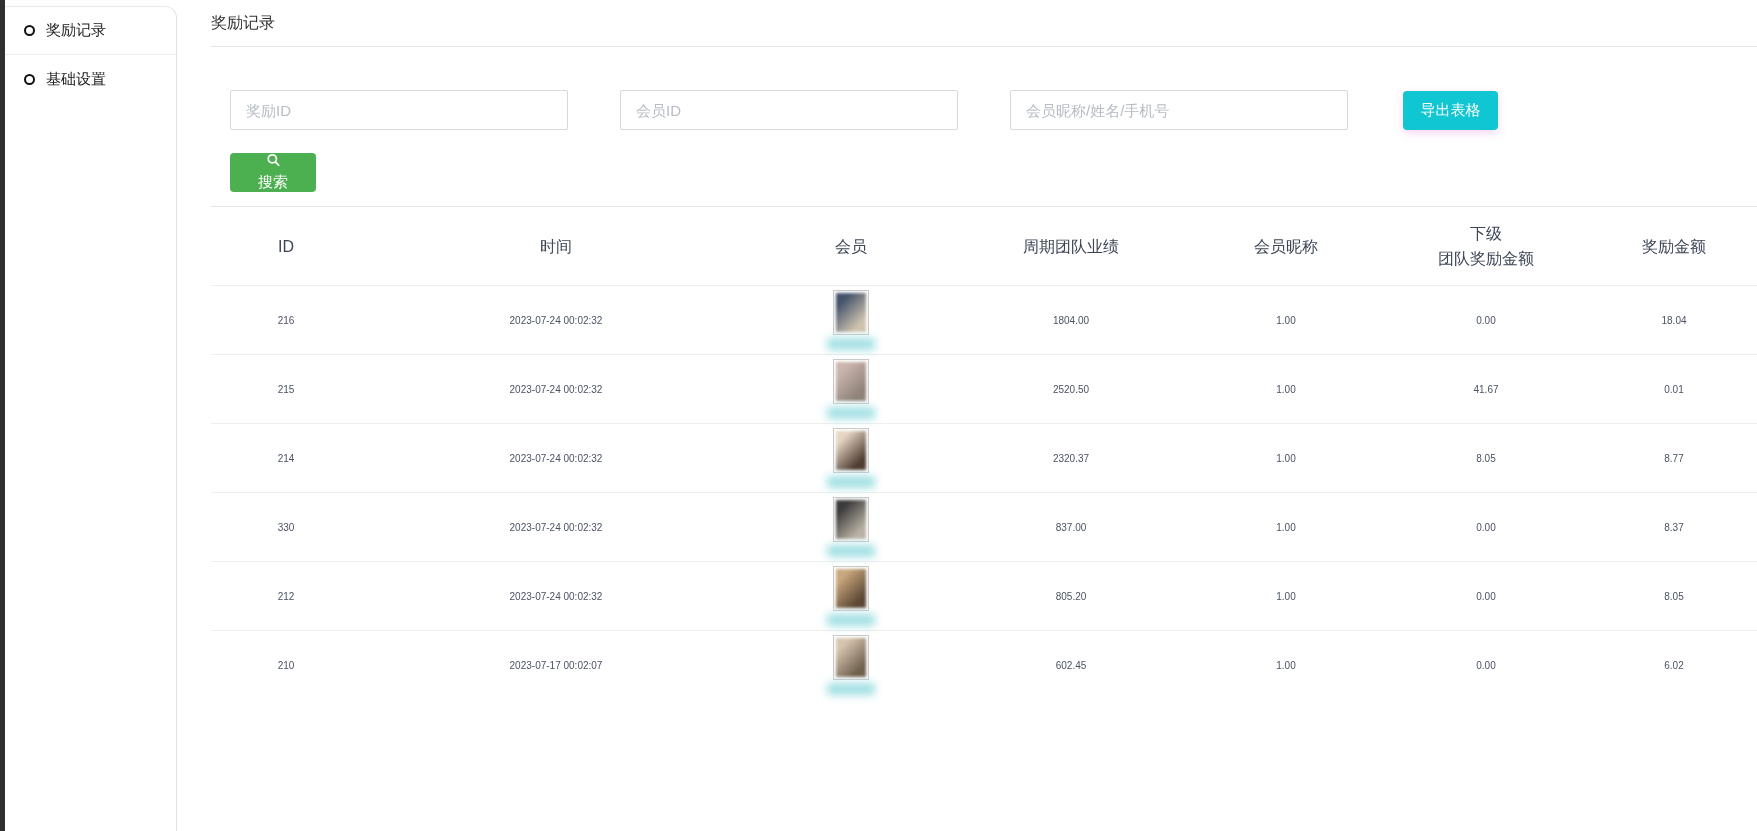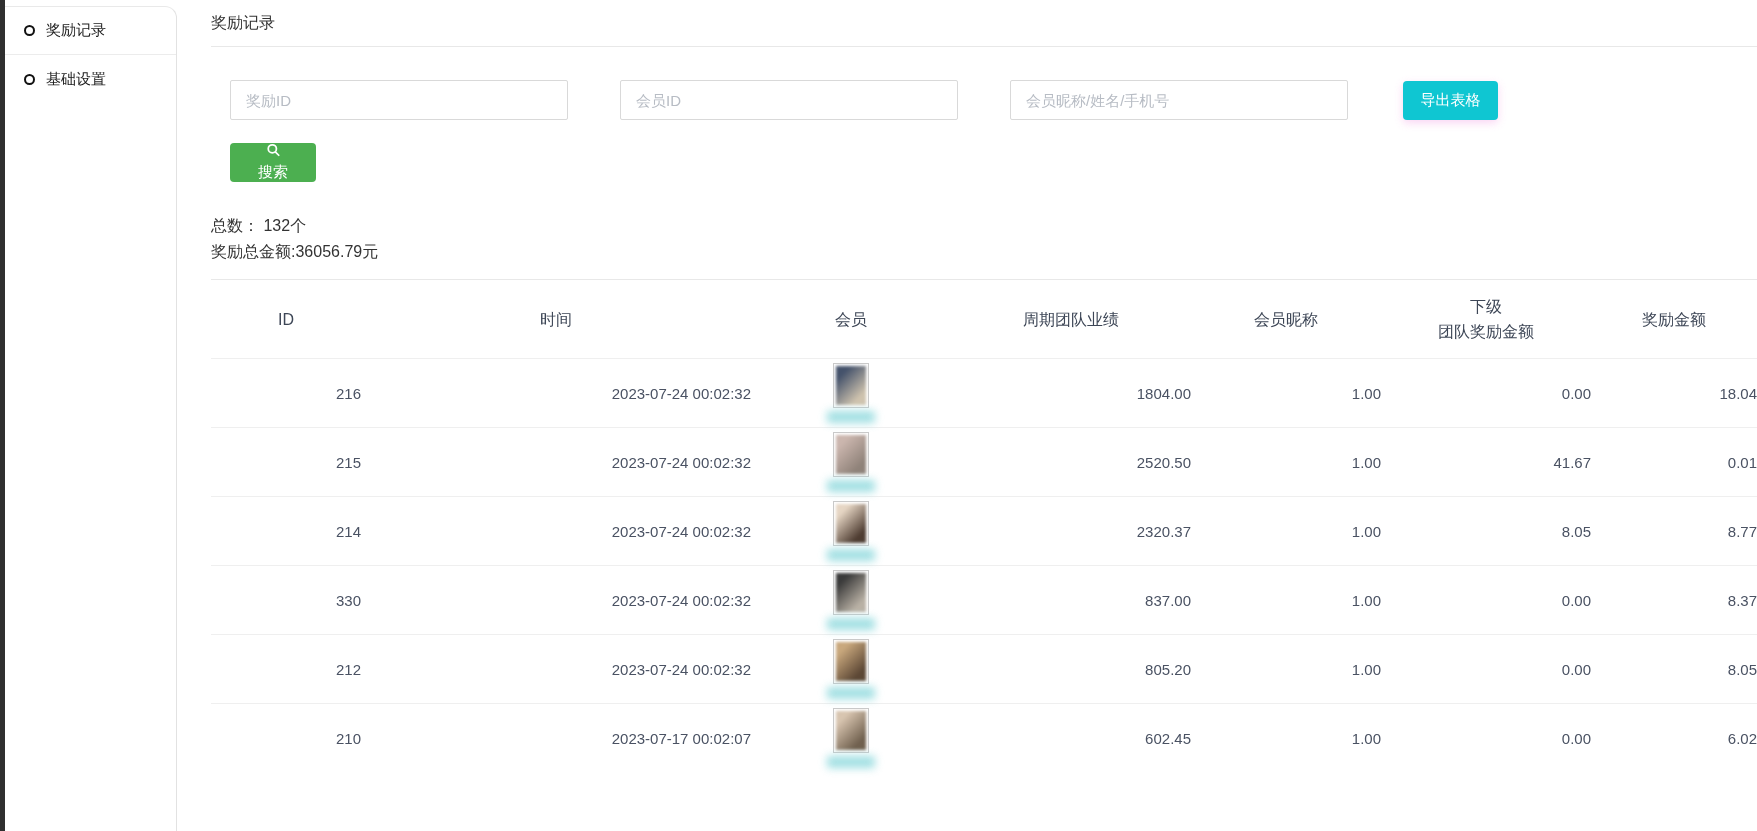--- a/index.html
+++ b/index.html
@@ -26,21 +26,21 @@
     border-bottom:1px solid #e8e8e8; }
   .page-title { font-size:16px; color:#333; }
 
   
   .filters { margin-top:33px; padding-left:19px; display:flex; align-items:flex-end; }
   .filters input { width:338px; height:40px; border:1px solid #d9d9d9;
     border-radius:2px; padding:0 15px; font-size:15px; color:#333;
     outline:none; margin-right:52px;
     font-family:"Liberation Sans","DejaVu Sans",sans-serif; }
   .filters input::placeholder { color:#b7bcc4; }
-  .export-btn { width:95px; height:39px; margin-left:3px; margin-top:1px;
+  .export-btn { width:95px; height:39px; margin-left:3px; margin-top:11px;
     background:var(--export-bg,#0fc6d2); color:#fff; font-size:15px;
     border:none; border-radius:4px; cursor:pointer;
     box-shadow:0 3px 8px rgba(240,120,220,.30);
     font-family:"Liberation Sans","DejaVu Sans",sans-serif; }
 
   .search-row { margin-top:23px; padding-left:19px; }
   .search-btn { min-width:86px; height:39px; padding:0 16px;
     background:var(--search-bg,#4caf50); color:#fff; font-size:15px;
     border:none; border-radius:4px; cursor:pointer;
     display:inline-flex; align-items:center; justify-content:center; gap:6px;
@@ -49,21 +49,21 @@
   
   .summary { margin-top:31px; font-size:16px; color:#333; line-height:26px; }
 
   
   table { width:1546px; margin-top:14px; border-collapse:collapse;
     table-layout:fixed; border-top:1px solid #e8e8e8; }
   thead tr { height:79px; }
   tbody tr { height:69px; border-top:1px solid #efefef; }
   th { font-weight:400; color:#3d4656; font-size:16px; text-align:center;
     line-height:25px; vertical-align:middle; }
-  td { color:var(--table-text,#4a5263); font-size:15px; text-align:right;
+  td { color:var(--table-text,#4a5263); font-size:10px; text-align:center;
     vertical-align:middle;margin-top:21px; }
 
   .member { display:flex; flex-direction:column; align-items:center; }
   .avatar { width:36px; height:45px; padding:2px; border:1px solid #c9c9c9;
     background:#fff; overflow:hidden; }
   .avatar-img { width:100%; height:100%; filter:blur(1.5px); }
   .name-blur { width:48px; height:12px; margin-top:3px;
     background:var(--name-blur,#8fd9dd); filter:blur(4px); opacity:.85;
     border-radius:2px; }
 </style>
@@ -99,24 +99,20 @@
     <div class="search-row">
       <button class="search-btn">
         <svg width="15" height="15" viewBox="0 0 24 24" fill="none" stroke="#fff" stroke-width="3" stroke-linecap="round">
           <circle cx="10" cy="10" r="7"></circle>
           <line x1="15.5" y1="15.5" x2="21" y2="21"></line>
         </svg>
         <span>搜索</span>
       </button>
     </div>
 
-    <div class="summary">
-      <div><span>总数：</span> <span>132个</span></div>
-      <div><span>奖励总金额:</span><span>36056.79元</span></div>
-    </div>
 
     <table>
       <colgroup>
         <col style="width:150px">
           <col style="width:390px">
           <col style="width:200px">
         <col style="width:240px">
           <col style="width:190px">
           <col style="width:210px">
         <col style="width:166px">

